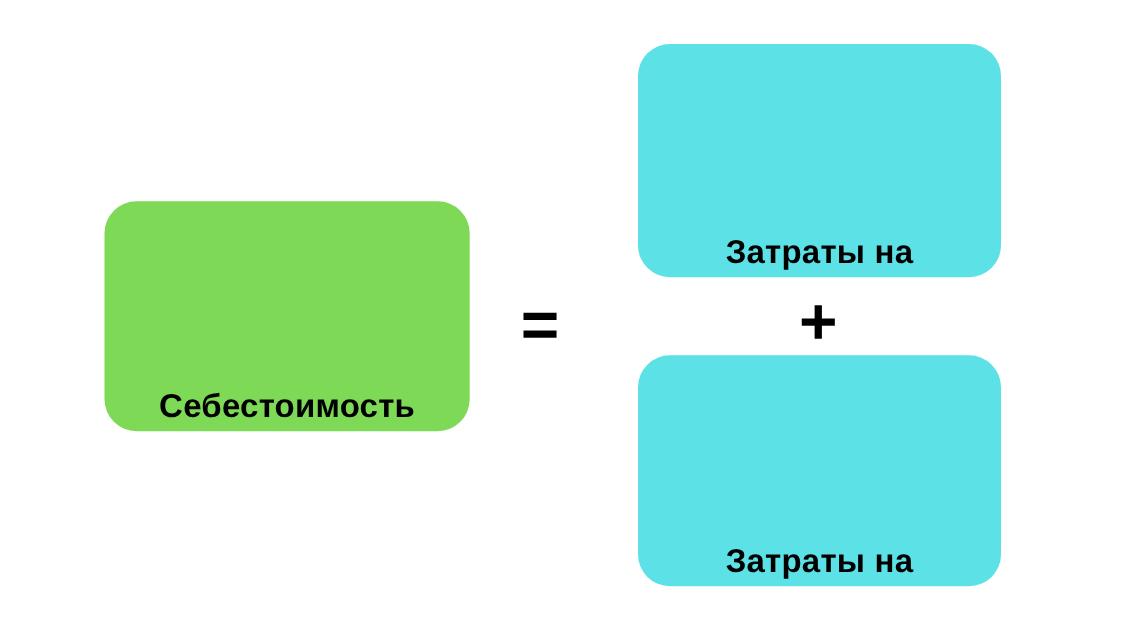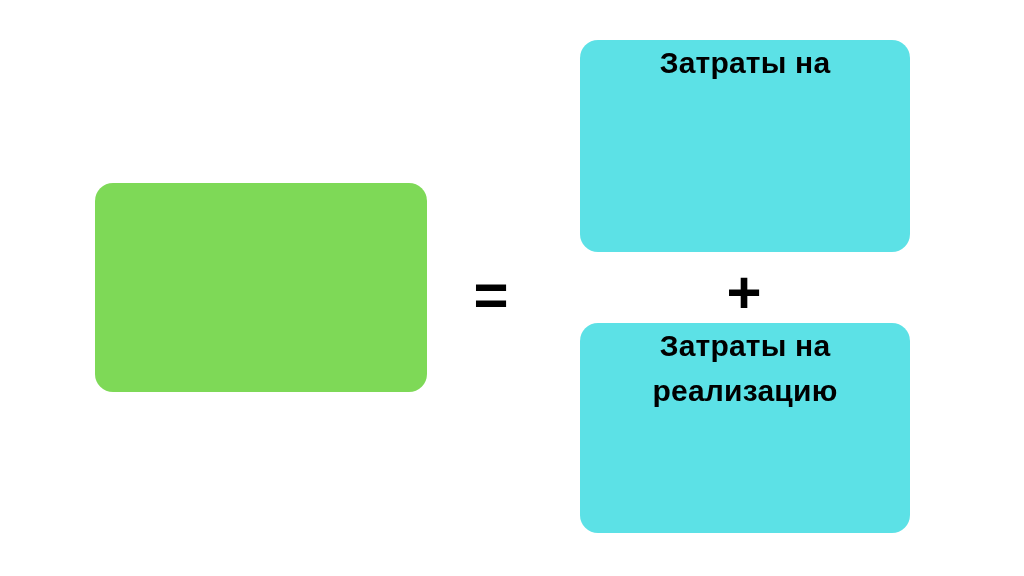--- a/index.html
+++ b/index.html
@@ -10,23 +10,23 @@
   .canvas {
     position: relative;
     width: 1024px;
     height: 576px;
     background: #ffffff;
     overflow: hidden;
     font-family: "Liberation Sans", "DejaVu Sans", sans-serif;
   }
   .box {
     position: absolute;
-    border-radius: 18px;
+    border-radius: 29px;
     display: flex;
-    align-items: flex-start;
+    align-items: flex-end;
     justify-content: center;
     text-align: center;
   }
   .box-label {
     font-size: 30px;
     font-weight: 700;
     line-height: 45px;
     color: #000000;
     letter-spacing: 0.2px;
   }
@@ -69,34 +69,33 @@
     top: 263px;
   }
 </style>
 </head>
 <body>
 
 <div class="canvas">
 
   <div class="box result-box" style="background-color: rgb(126, 217, 87);">
     <div class="box-label">
-      <br>
+      <span>Себестоимость</span><br>
     </div>
   </div>
 
   <div class="operator equals">=</div>
 
   <div class="box operand-box-1" style="background-color: rgb(92, 225, 230);">
     <div class="box-label">
       <span>Затраты на</span><br>
     </div>
   </div>
 
   <div class="operator plus">+</div>
 
   <div class="box operand-box-2" style="background-color: rgb(92, 225, 230);">
     <div class="box-label">
       <span>Затраты на</span><br>
-      <span>реализацию</span>
     </div>
   </div>
 
 </div>
 
 </body></html>

